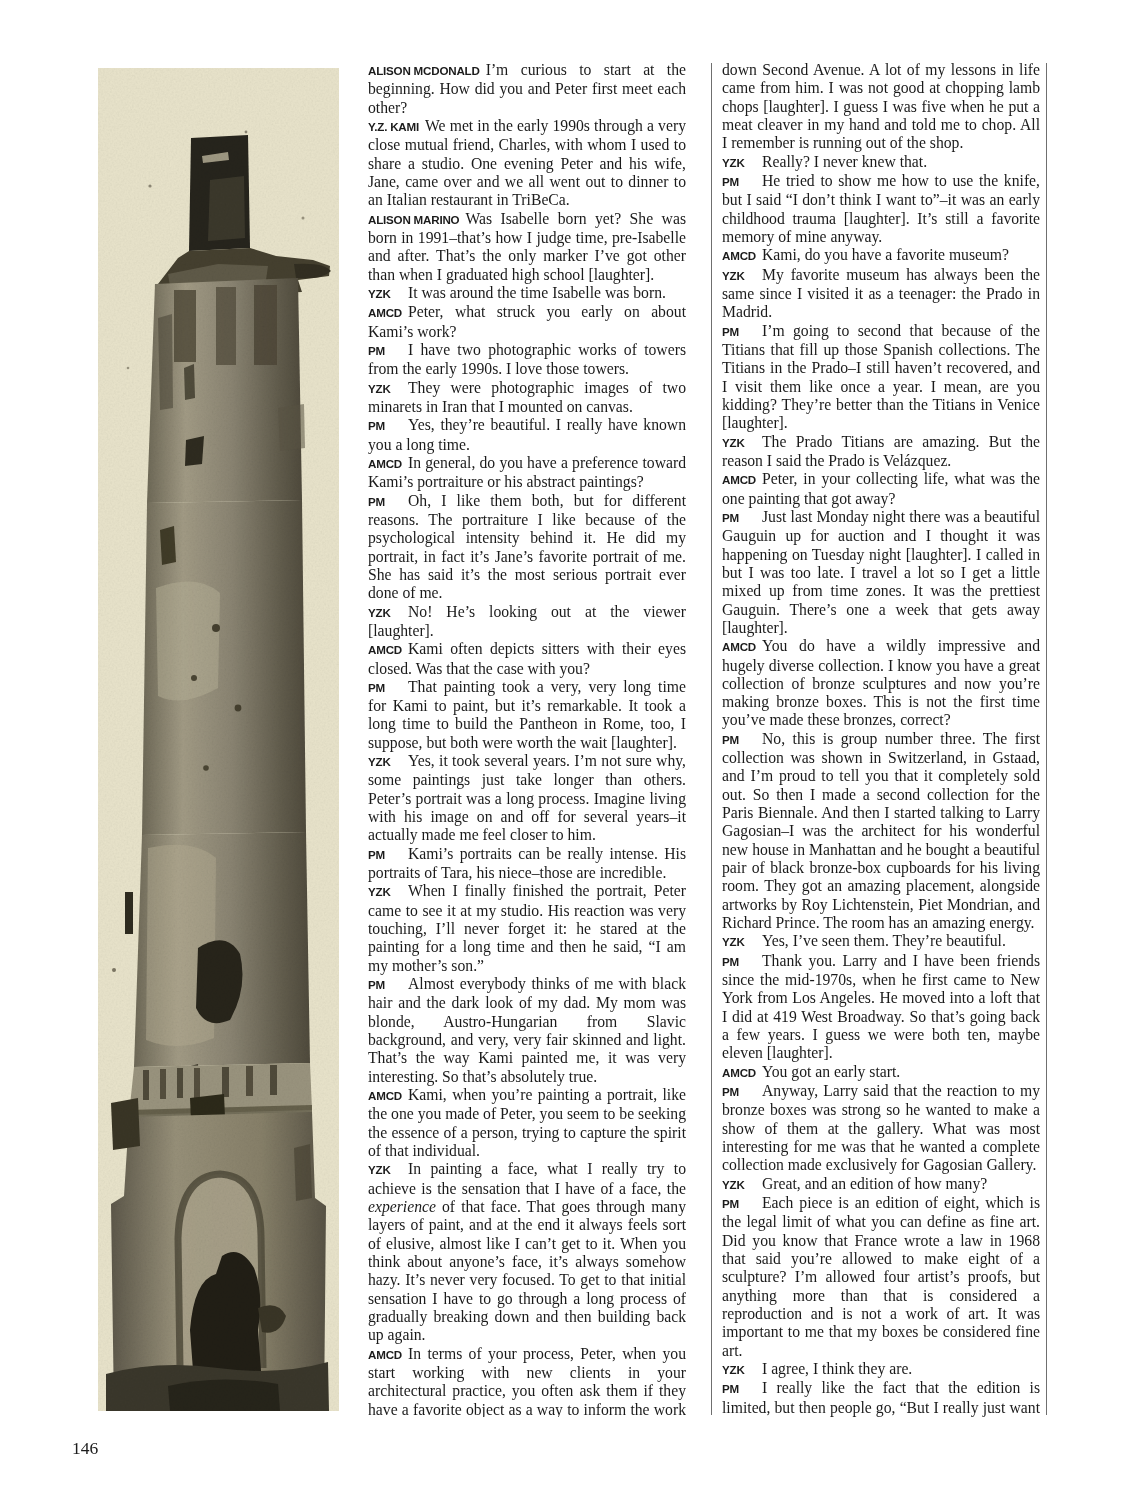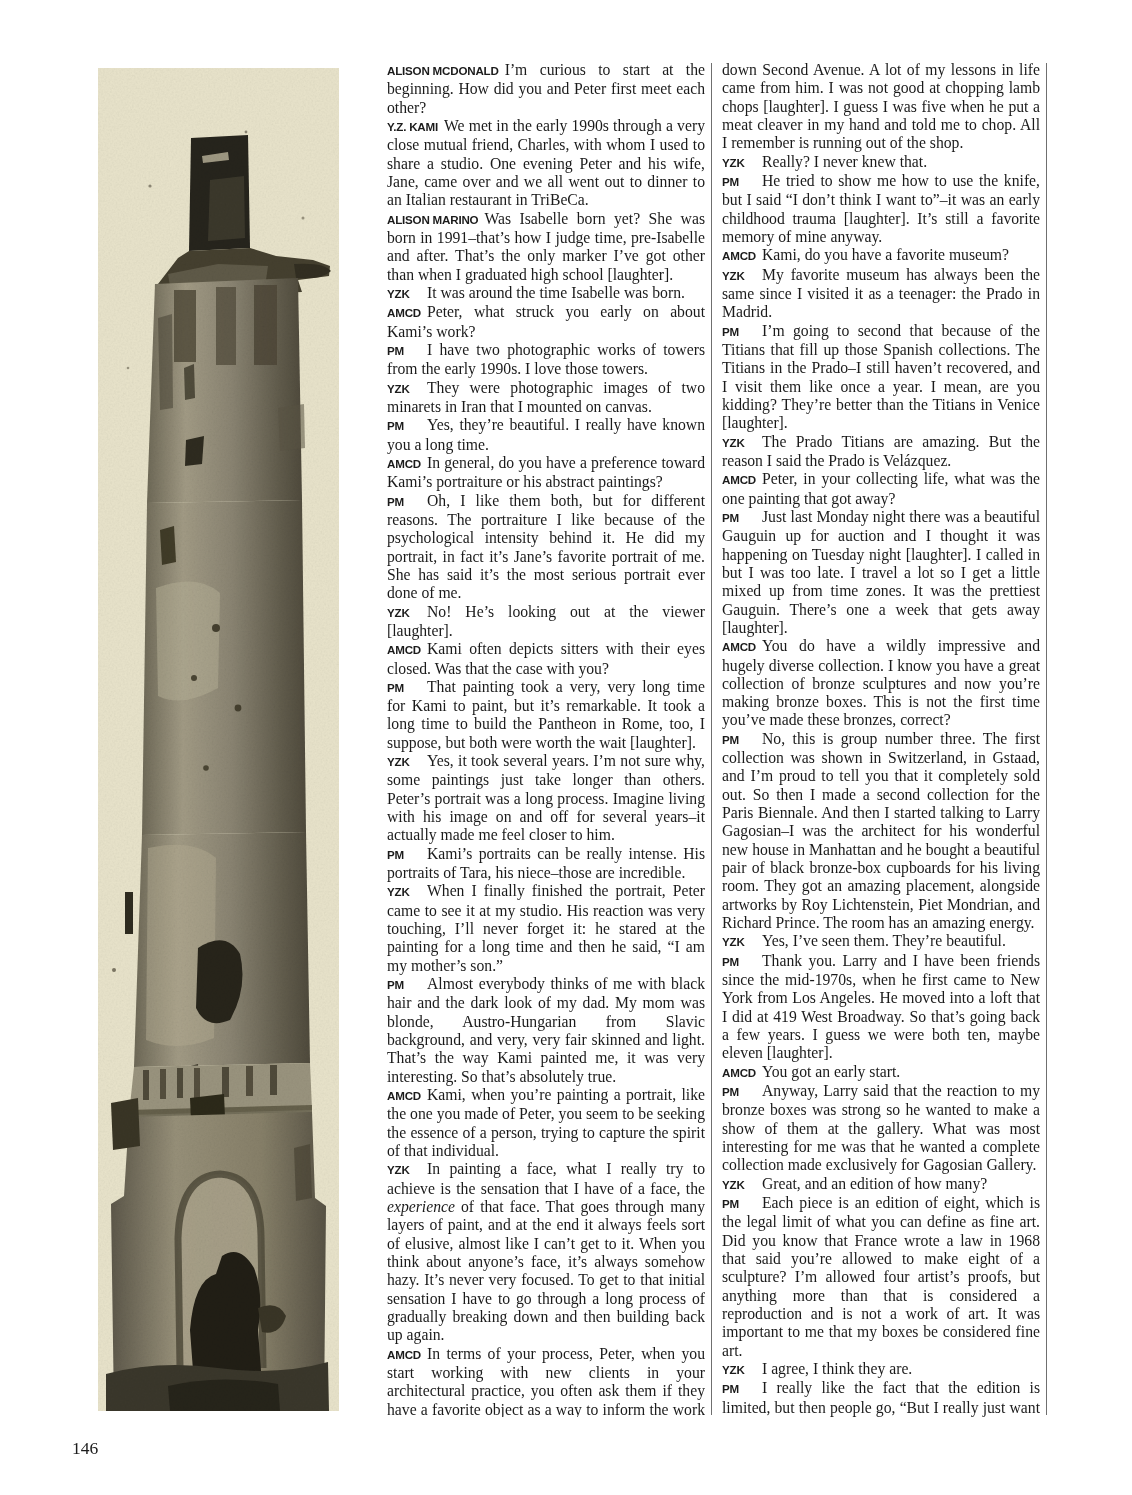--- a/index.html
+++ b/index.html
@@ -7,21 +7,21 @@
     width:1132px;height:1495px;position:relative;background:#ffffff;
     font-family:"Liberation Serif",serif;color:#1b1b1b;overflow:hidden;
   }
   .photo{
     position:absolute;left:98px;top:68px;width:241px;height:1343px;
   }
   .photo svg{display:block;width:100%;height:100%;}
   .column{
     position:absolute;top:61px;width:318px;height:1356px;overflow:hidden;
   }
-  .col-1{left:387px;}
+  .col-1{left:368px;}
   .col-2{left:722px;}
   .rule{
     position:absolute;top:63px;height:1352px;width:1px;background:#6f6f6f;
   }
   .rule-left{left:711px;}
   .rule-right{left:1046px;}
   .para{
     margin:0;padding:0;
     font-size:15.7px;line-height:18.33px;
     text-align:justify;

